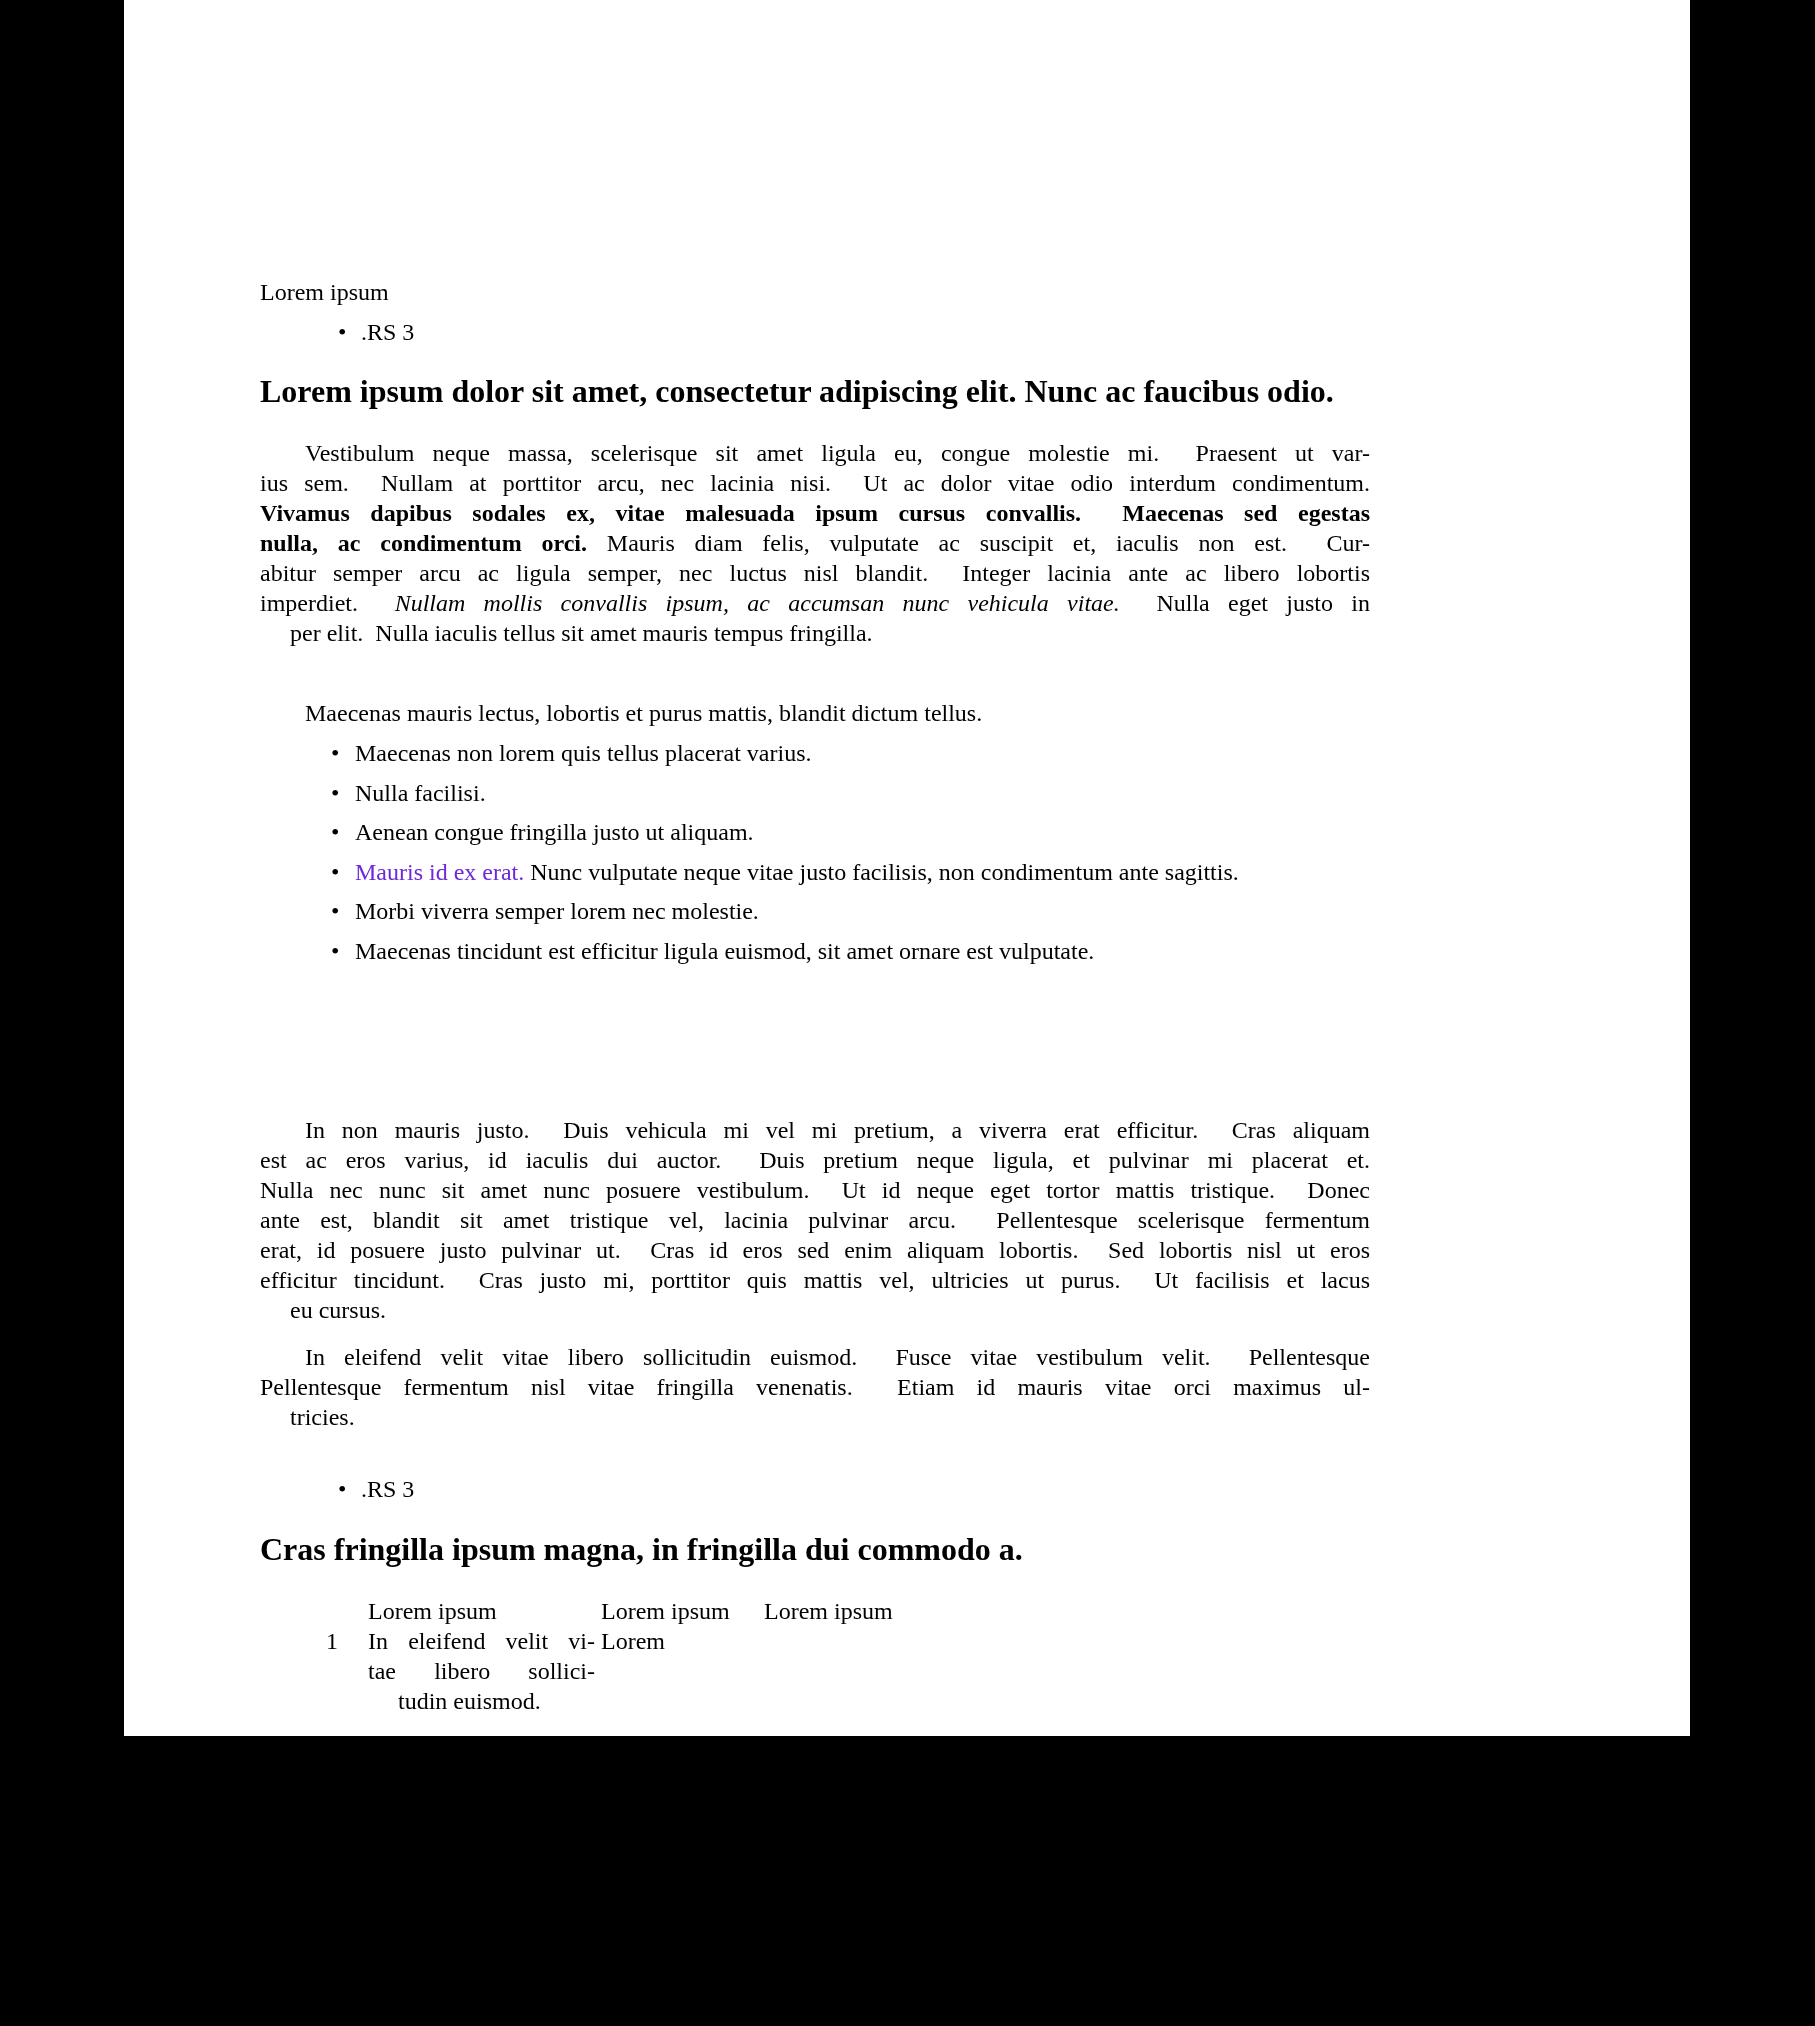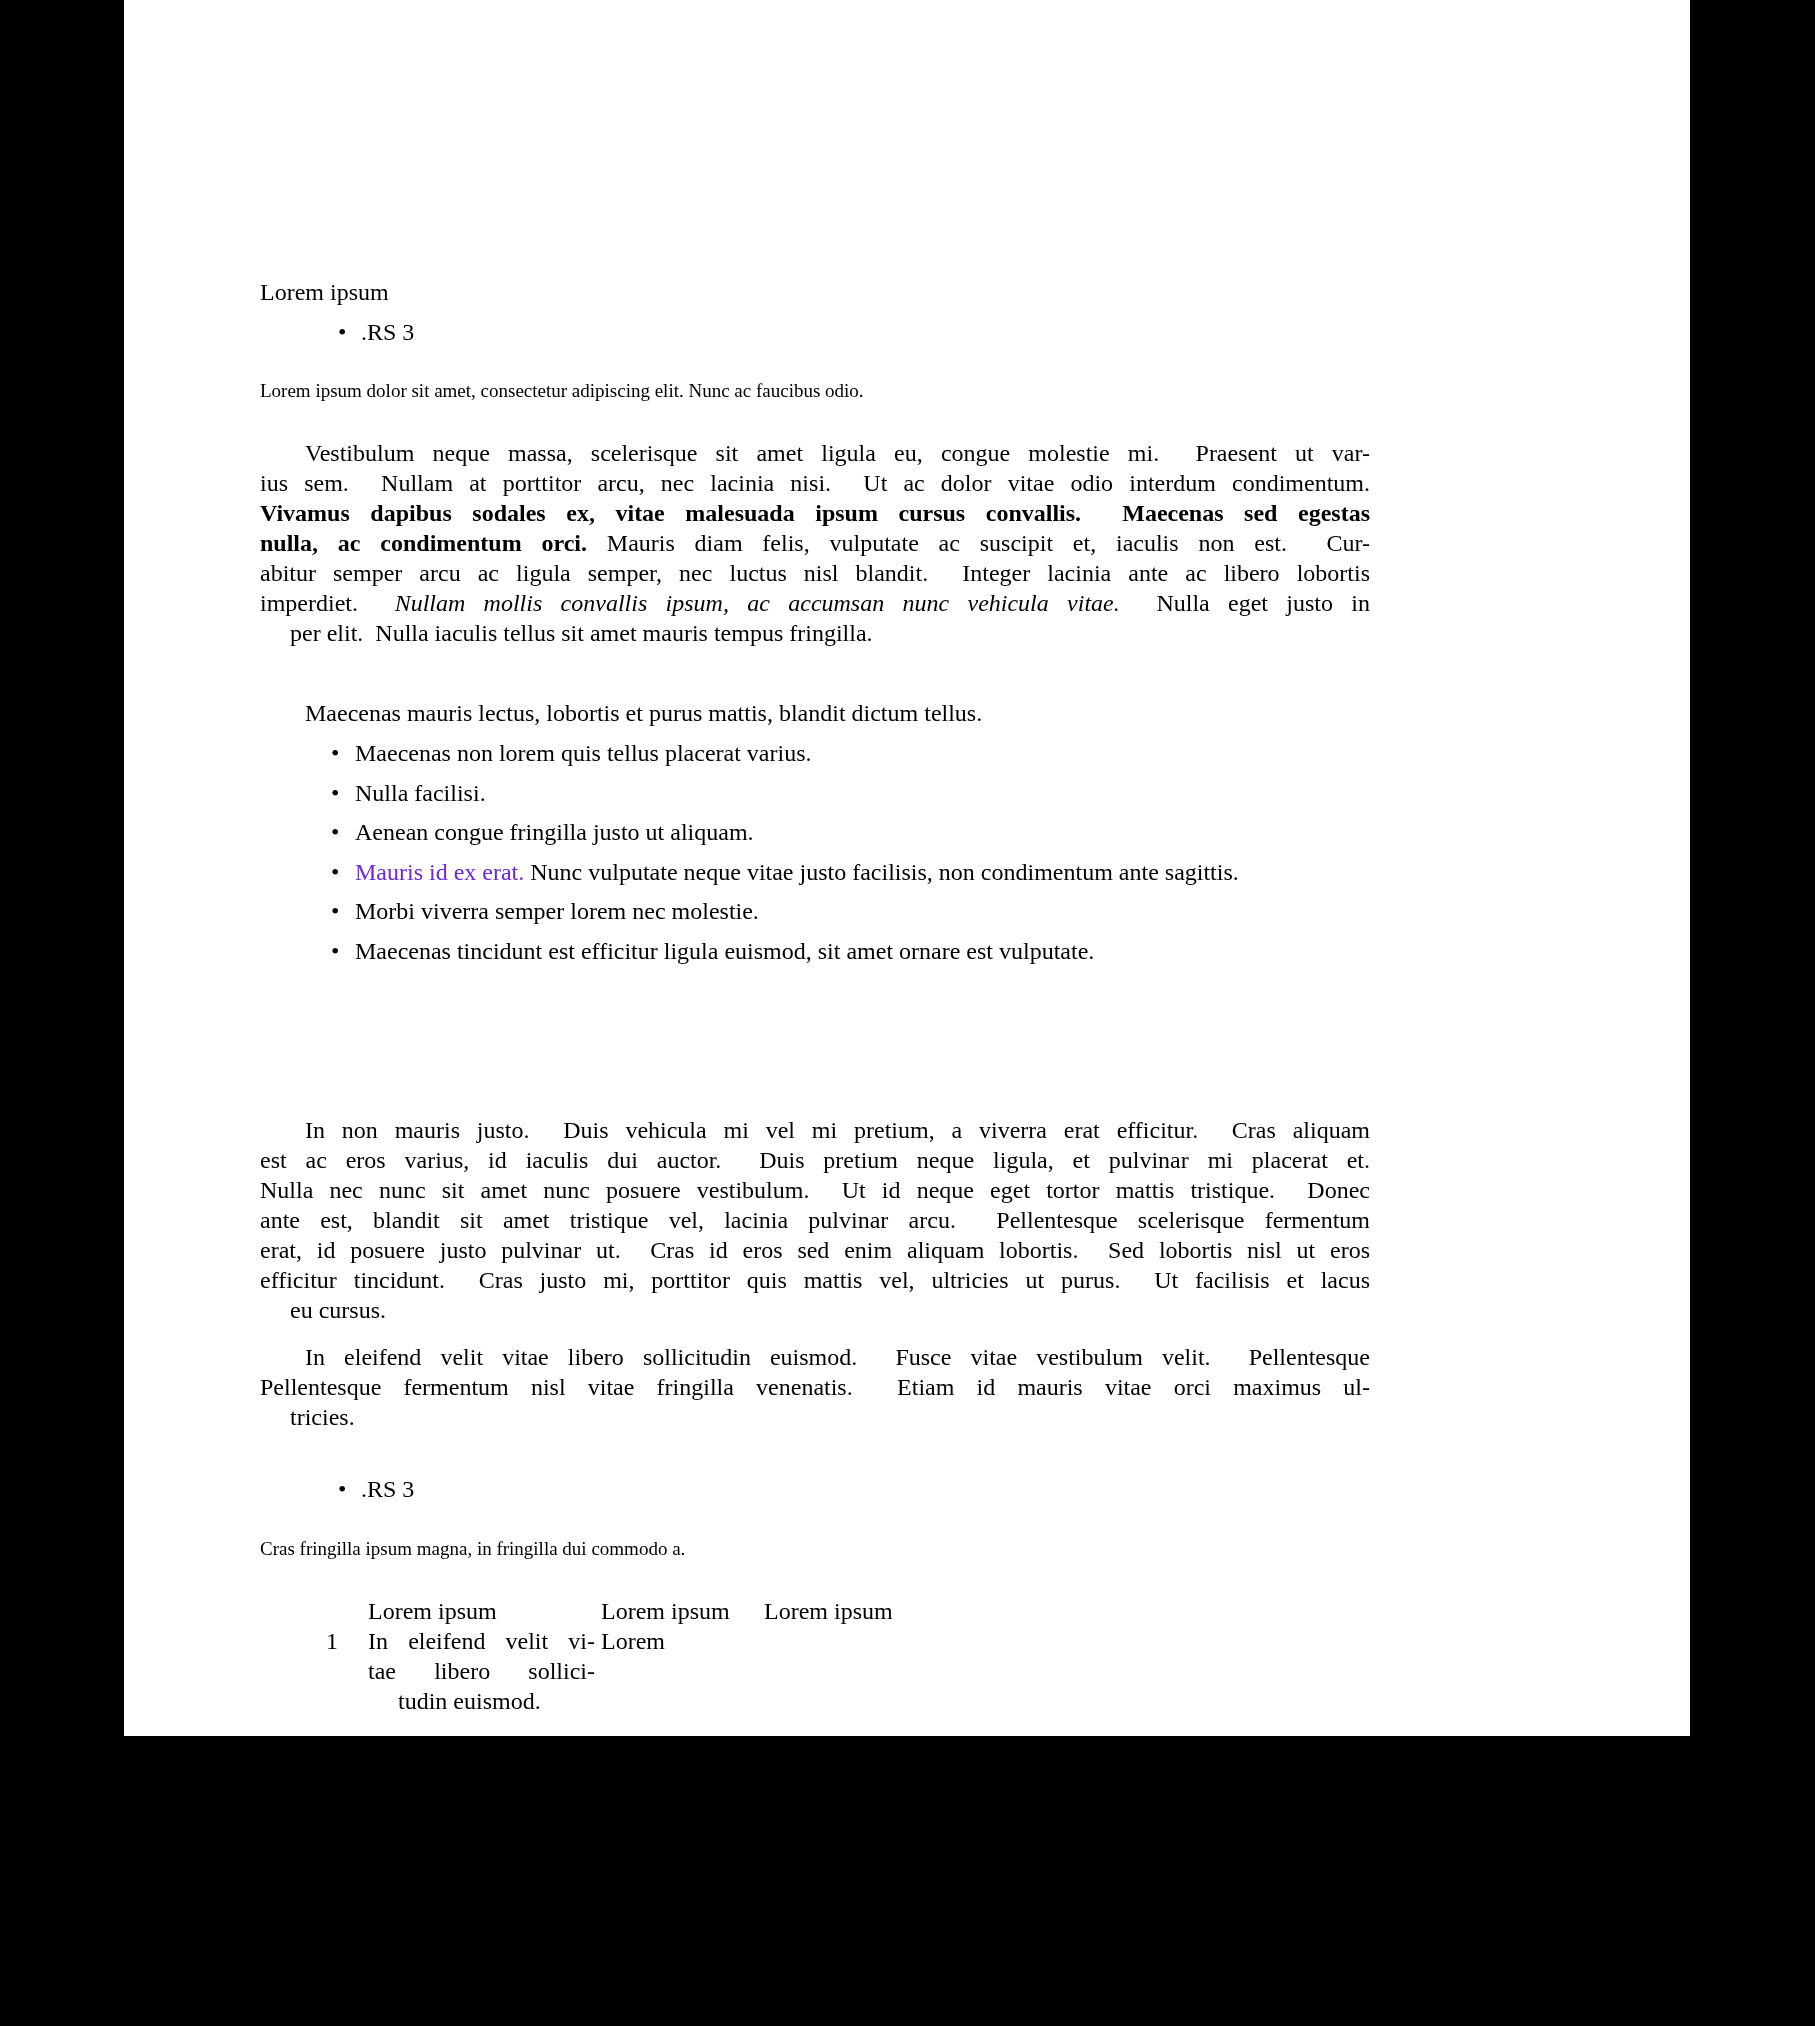--- a/index.html
+++ b/index.html
@@ -7,21 +7,21 @@
           font-family:"Liberation Serif", serif;}
   .page{position:absolute;left:124px;top:0;width:1566px;height:2000px;background:#ffffff;}
   .content{position:absolute;left:136px;top:0;width:1110px;height:2000px;color:#000;}
   .blk{position:absolute;left:0;width:1110px;font-size:24px;line-height:30px;}
   .jline{text-align:justify;text-align-last:justify;white-space:pre-wrap;}
   .jline.last{text-align-last:left;margin-left:30px;}
   .para .jline.first{text-indent:45px;}
   .r-b{font-weight:bold;}
   .r-i{font-style:italic;}
   .r-l{cursor:pointer;}
-  .heading{font-weight:normal;font-size:19px;line-height:32px;}
+  .heading{font-weight:bold;font-size:32px;line-height:32px;}
   .rs-item{padding-left:78px;}
   .bdot{display:inline-block;width:23px;}
   .bullet-item{position:relative;padding-left:95px;margin-bottom:9.5px;white-space:pre-wrap;}
   .bullet-item .bdot{position:absolute;left:71px;top:0;width:auto;}
   .indent1{text-indent:45px;white-space:pre-wrap;}
   .tablewrap{margin-left:66px;display:grid;grid-template-columns:42px 233px 163px 142px;column-gap:0;}
   .tcell{white-space:pre-wrap;}
   .tcell .jline{width:227px;}
   .statusbar{position:absolute;left:0;top:2000px;width:1815px;height:26.5px;background:#000;
              display:flex;justify-content:space-between;align-items:center;box-sizing:border-box;

